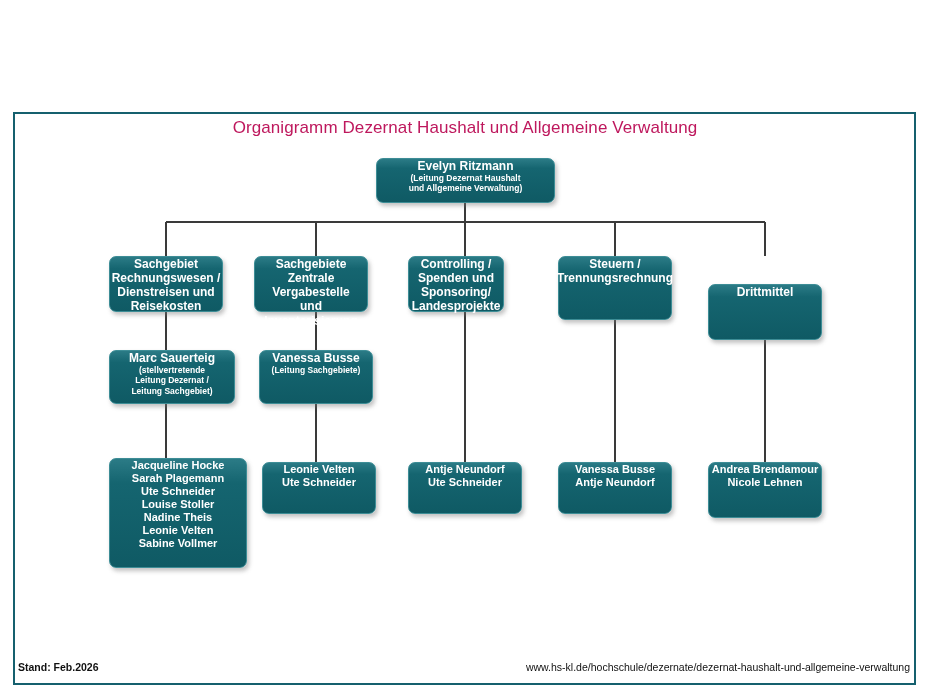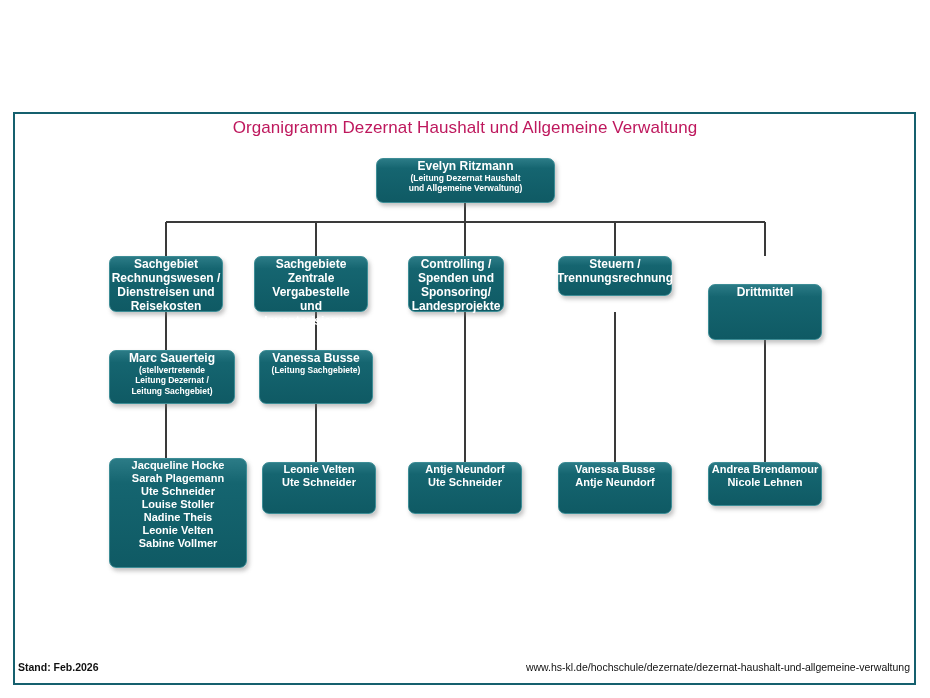--- a/index.html
+++ b/index.html
@@ -165,21 +165,21 @@
     <div class="title-line">Zentrale Vergabestelle</div>
     <div class="title-line">und Inventarisierung</div>
   </div>
 
   <div class="node unit" style="left:408px; top:256px; width:96px; height:56px;">
     <div class="title-line">Controlling /</div>
     <div class="title-line">Spenden und Sponsoring/</div>
     <div class="title-line">Landesprojekte</div>
   </div>
 
-  <div class="node unit" style="left:558px; top:256px; width:114px; height:40px;">
+  <div class="node unit" style="left:558px; top:256px; width:114px; height:64px;">
     <div class="title-line">Steuern /</div>
     <div class="title-line">Trennungsrechnung</div>
   </div>
 
   <div class="node unit" style="left:708px; top:256px; width:114px; height:56px;margin-top:28px;">
     <div class="title-line">Drittmittel</div>
   </div>
 
   <div class="node lead" style="left:109px; top:350px; width:126px; height:54px;">
     <div class="title-line">Marc Sauerteig</div>
@@ -219,21 +219,21 @@
     </div>
   </div>
 
   <div class="node staff" style="left:558px; top:462px; width:114px; height:52px;">
     <div class="names">
       <div class="title-line">Vanessa Busse</div>
       <div class="title-line">Antje Neundorf</div>
     </div>
   </div>
 
-  <div class="node staff" style="left:708px; top:462px; width:114px; height:44px;">
+  <div class="node staff" style="left:708px; top:462px; width:114px; height:56px;">
     <div class="names">
       <div class="title-line">Andrea Brendamour</div>
       <div class="title-line">Nicole Lehnen</div>
     </div>
   </div>
 
   <div class="footer-left">Stand: Feb.2026</div>
   <div class="footer-right">www.hs-kl.de/hochschule/dezernate/dezernat-haushalt-und-allgemeine-verwaltung</div>
 
 </div>

